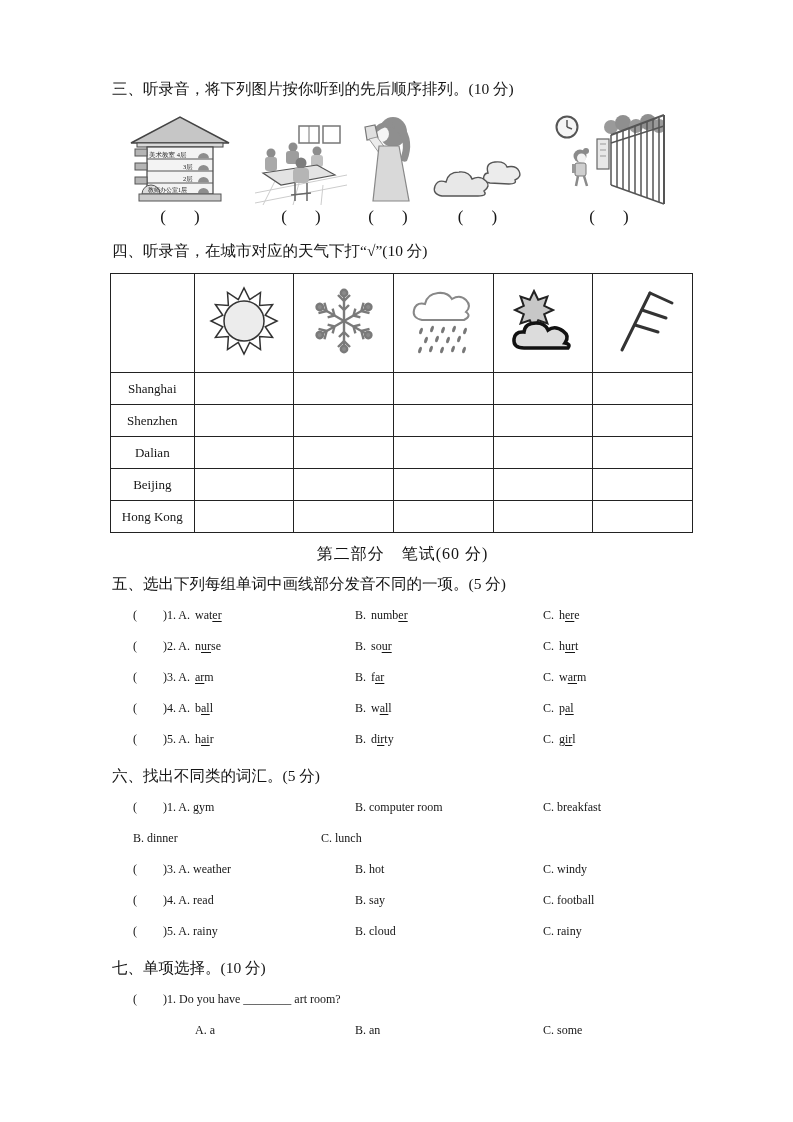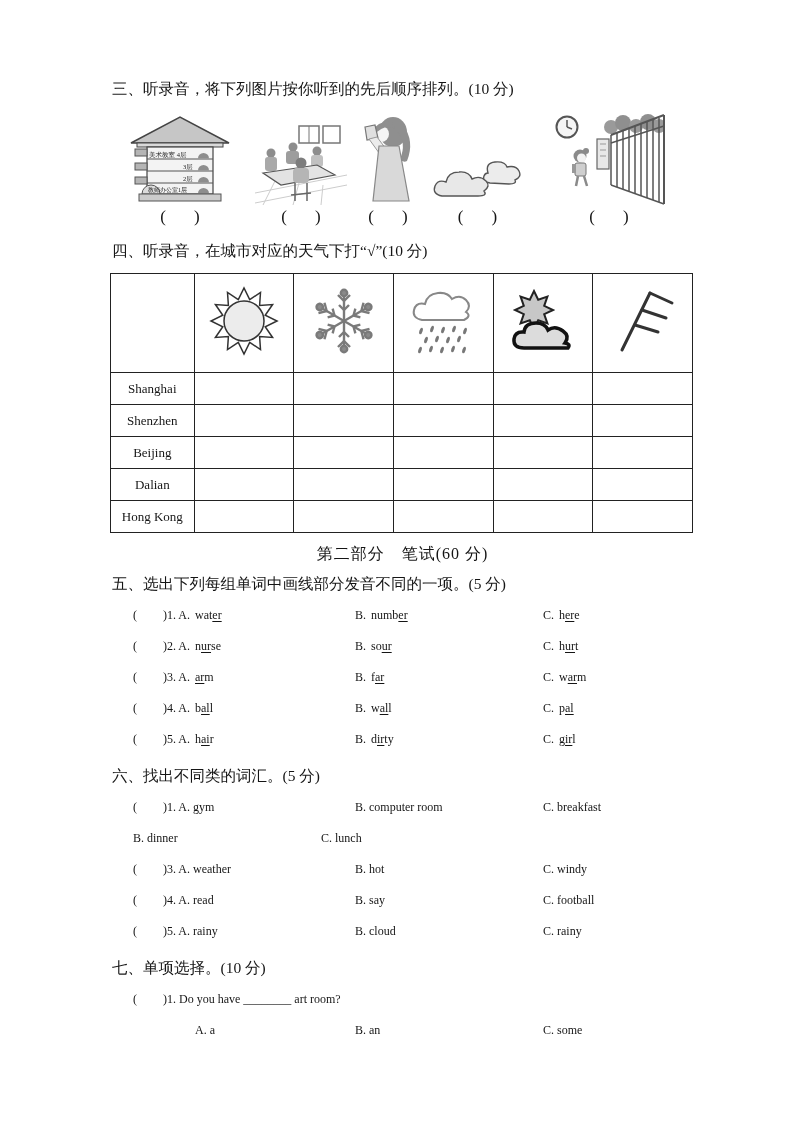--- a/index.html
+++ b/index.html
@@ -238,29 +238,29 @@
     </tr>
     <tr class="body">
       <td class="city">Shenzhen</td>
       <td class="wcol"></td>
           <td class="wcol"></td>
           <td class="wcol"></td>
           <td class="wcol"></td>
           <td class="wcol"></td>
     </tr>
     <tr class="body">
+      <td class="city">Dalian</td>
+      <td class="wcol"></td>
+          <td class="wcol"></td>
+          <td class="wcol"></td>
+          <td class="wcol"></td>
+          <td class="wcol"></td>
+    </tr>
+    <tr class="body">
       <td class="city">Beijing</td>
-      <td class="wcol"></td>
-          <td class="wcol"></td>
-          <td class="wcol"></td>
-          <td class="wcol"></td>
-          <td class="wcol"></td>
-    </tr>
-    <tr class="body">
-      <td class="city">Dalian</td>
       <td class="wcol"></td>
           <td class="wcol"></td>
           <td class="wcol"></td>
           <td class="wcol"></td>
           <td class="wcol"></td>
     </tr>
     <tr class="body">
       <td class="city">Hong Kong</td>
       <td class="wcol"></td>
           <td class="wcol"></td>

